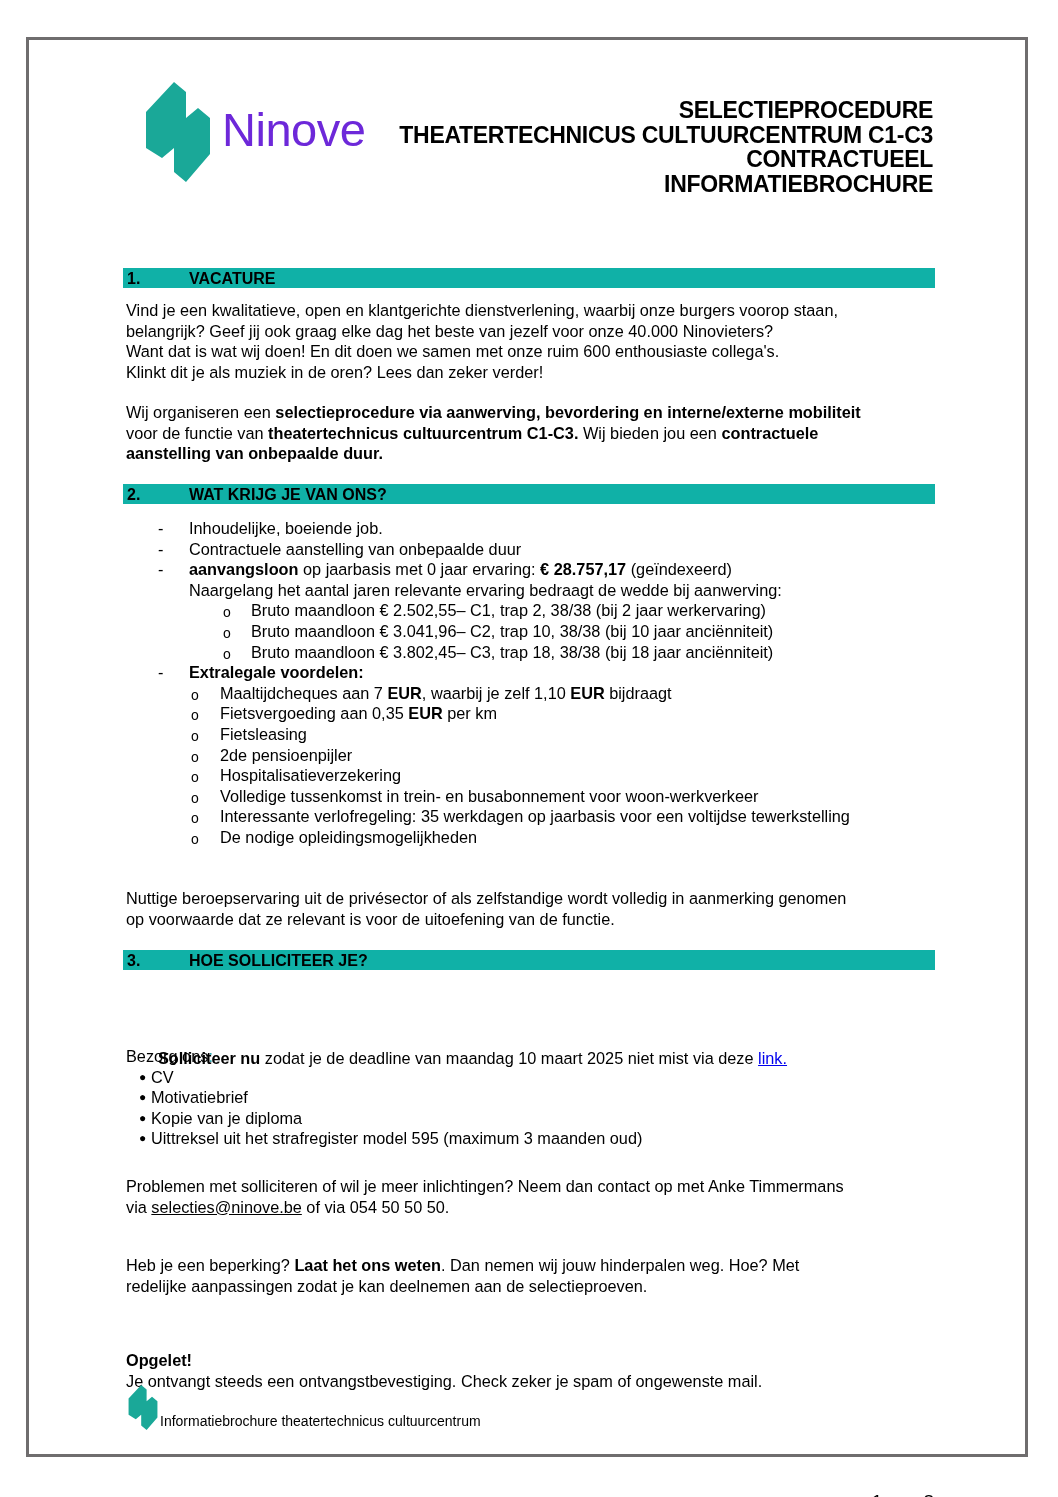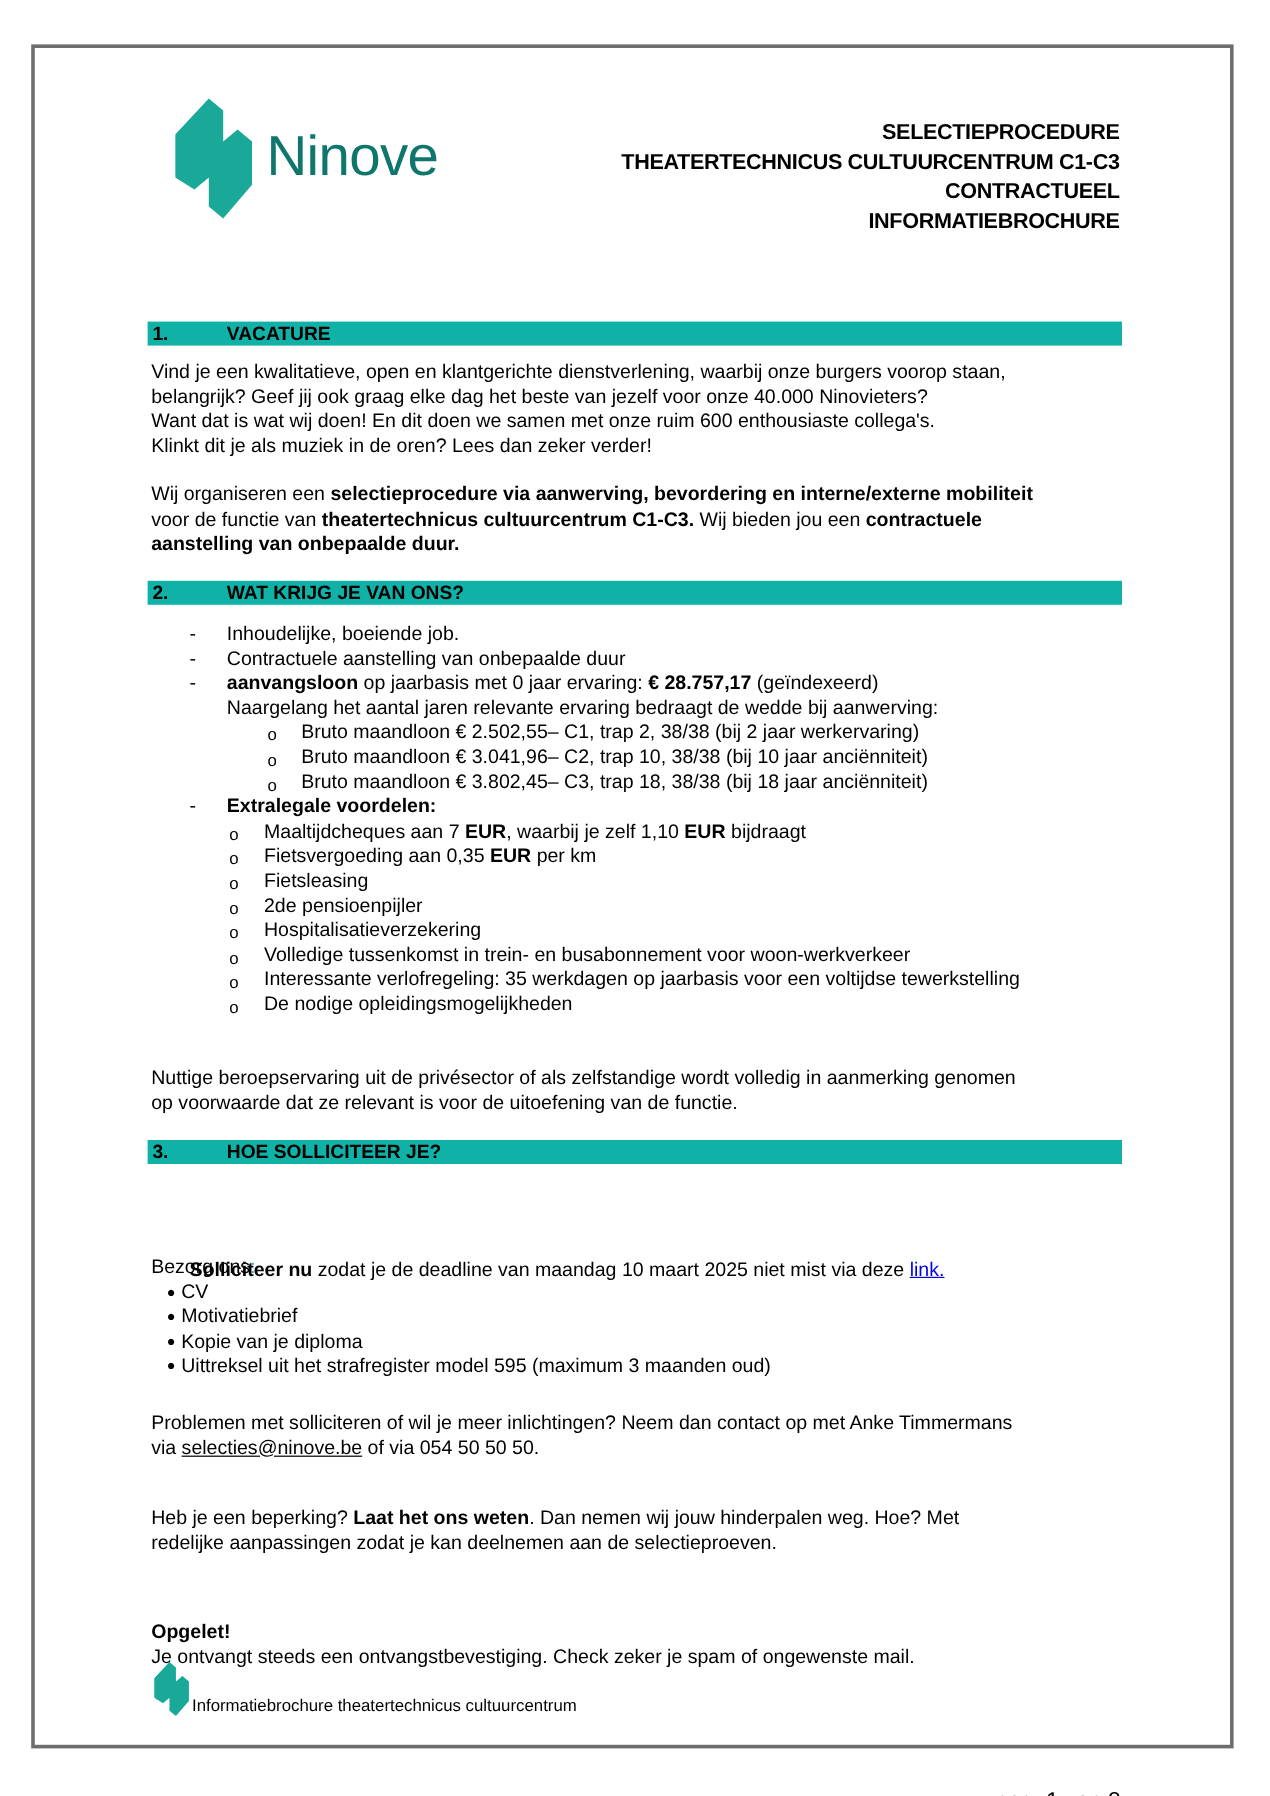--- a/index.html
+++ b/index.html
@@ -2,24 +2,24 @@
 <html><head>
 <meta charset="utf-8">
 <style>
   html, body { margin: 0; padding: 0; background: #ffffff; }
   body { width: 1058px; height: 1497px; position: relative; overflow: hidden;
          font-family: "Liberation Sans", sans-serif; color: #000; }
   .page-border { position: absolute; left: 26px; top: 37px; width: 1002px; height: 1420px;
                  border: 3px solid #6f6d6e; box-sizing: border-box; }
   .logo { position: absolute; left: 146px; top: 82px; width: 220px; height: 102px; }
   .logo svg { position: absolute; left: 0; top: 0; }
-  .logo-text { position: absolute; left: 76px; top: 20px; font-size: 47px; color: #0f766e;
+  .logo-text { position: absolute; left: 76px; top: 20px; font-size: 47px; color: #6d28d9;
                font-family: "Liberation Sans", sans-serif; letter-spacing: -0.5px; }
   .doc-title { position: absolute; right: 125px; top: 98px; text-align: right;
-               font-weight: bold; font-size: 18px; line-height: 24.5px; letter-spacing: -0.3px; }
+               font-weight: bold; font-size: 23px; line-height: 24.5px; letter-spacing: -0.3px; }
   .content { position: absolute; left: 126px; width: 810px; font-size: 16.3px; line-height: 20.6px; }
   .section-bar { position: absolute; left: 123px; width: 812px; height: 20px; background: #10b1a7;
                  font-weight: bold; font-size: 16px; line-height: 21px; }
   .section-bar .num { position: absolute; left: 4px; top: 0; }
   .section-bar .title { position: absolute; left: 66px; top: 0; }
   p { margin: 0; }
   .line { white-space: nowrap; }
   b { font-weight: bold; }
   .dash-list { list-style: none; margin: 0; padding: 0; }
   .dash-item { position: relative; padding-left: 63px; }

